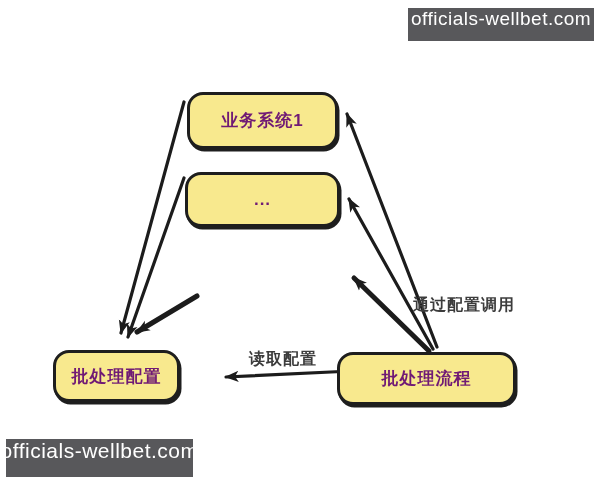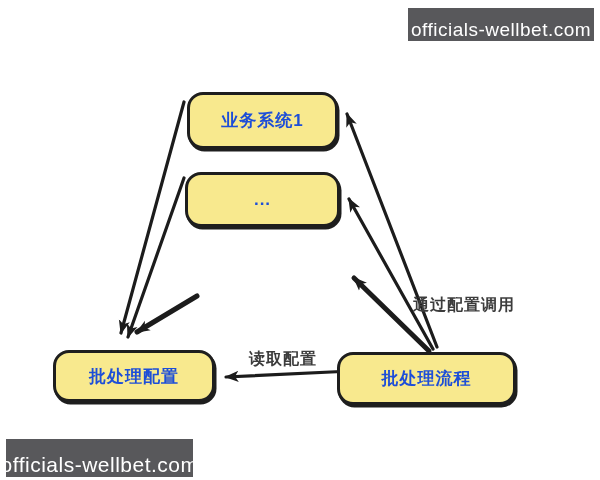--- a/index.html
+++ b/index.html
@@ -11,46 +11,46 @@
   .canvas{position:absolute;left:0;top:0;width:600px;height:480px;background:#fff;}
 
   
   .node{
     position:absolute;
     background:var(--node-fill,#F8E98E);
     border:3px solid var(--node-border,#1E1E1E);
     border-radius:16px;
     box-shadow:1.5px 2.5px 0 var(--node-border,#1E1E1E);
     display:flex;align-items:center;justify-content:center;
-    font-size:17px;font-weight:bold;color:#1d4ed8;
+    font-size:17px;font-weight:bold;color:#701a75;
     letter-spacing:1px;
     box-sizing:border-box;
   }
   #node-system-1{left:187px;top:92px;width:151px;height:57px;}
   #node-system-ellipsis{left:185px;top:172px;width:155px;height:55px;}
   #node-system-n{left:192px;top:249px;width:152px;height:53px;}
-  #node-batch-config{left:53px;top:350px;width:162px;height:52px;}
+  #node-batch-config{left:53px;top:350px;width:127px;height:52px;}
   #node-batch-process{left:337px;top:352px;width:179px;height:53px;}
 
   
   .edge-label{
     position:absolute;
     font-size:16px;font-weight:600;color:#3C3C3C;
     letter-spacing:1px;white-space:nowrap;
   }
   #label-upload{left:43px;top:283px;}
   #label-invoke{left:413px;top:295px;}
   #label-read{left:249px;top:349px;}
 
   
   .banner{
     position:absolute;
     background:var(--banner-bg,#58585B);
     color:var(--banner-text,#FFFFFF);
-    display:flex;align-items:flex-end;justify-content:center;
+    display:flex;align-items:flex-start;justify-content:center;
     letter-spacing:0.5px;white-space:nowrap;
   }
   #banner-top{left:408px;top:8px;width:186px;height:33px;font-size:19px;}
   #banner-bottom{left:6px;top:439px;width:187px;height:38px;font-size:21px;}
 
   
   svg.arrows{position:absolute;left:0;top:0;width:600px;height:480px;}
   .arrow{stroke:var(--arrow-color,#1C1C1C);fill:none;stroke-linecap:round;}
   .arrow.thin{stroke-width:3.2;}
   .arrow.thick{stroke-width:5;}

